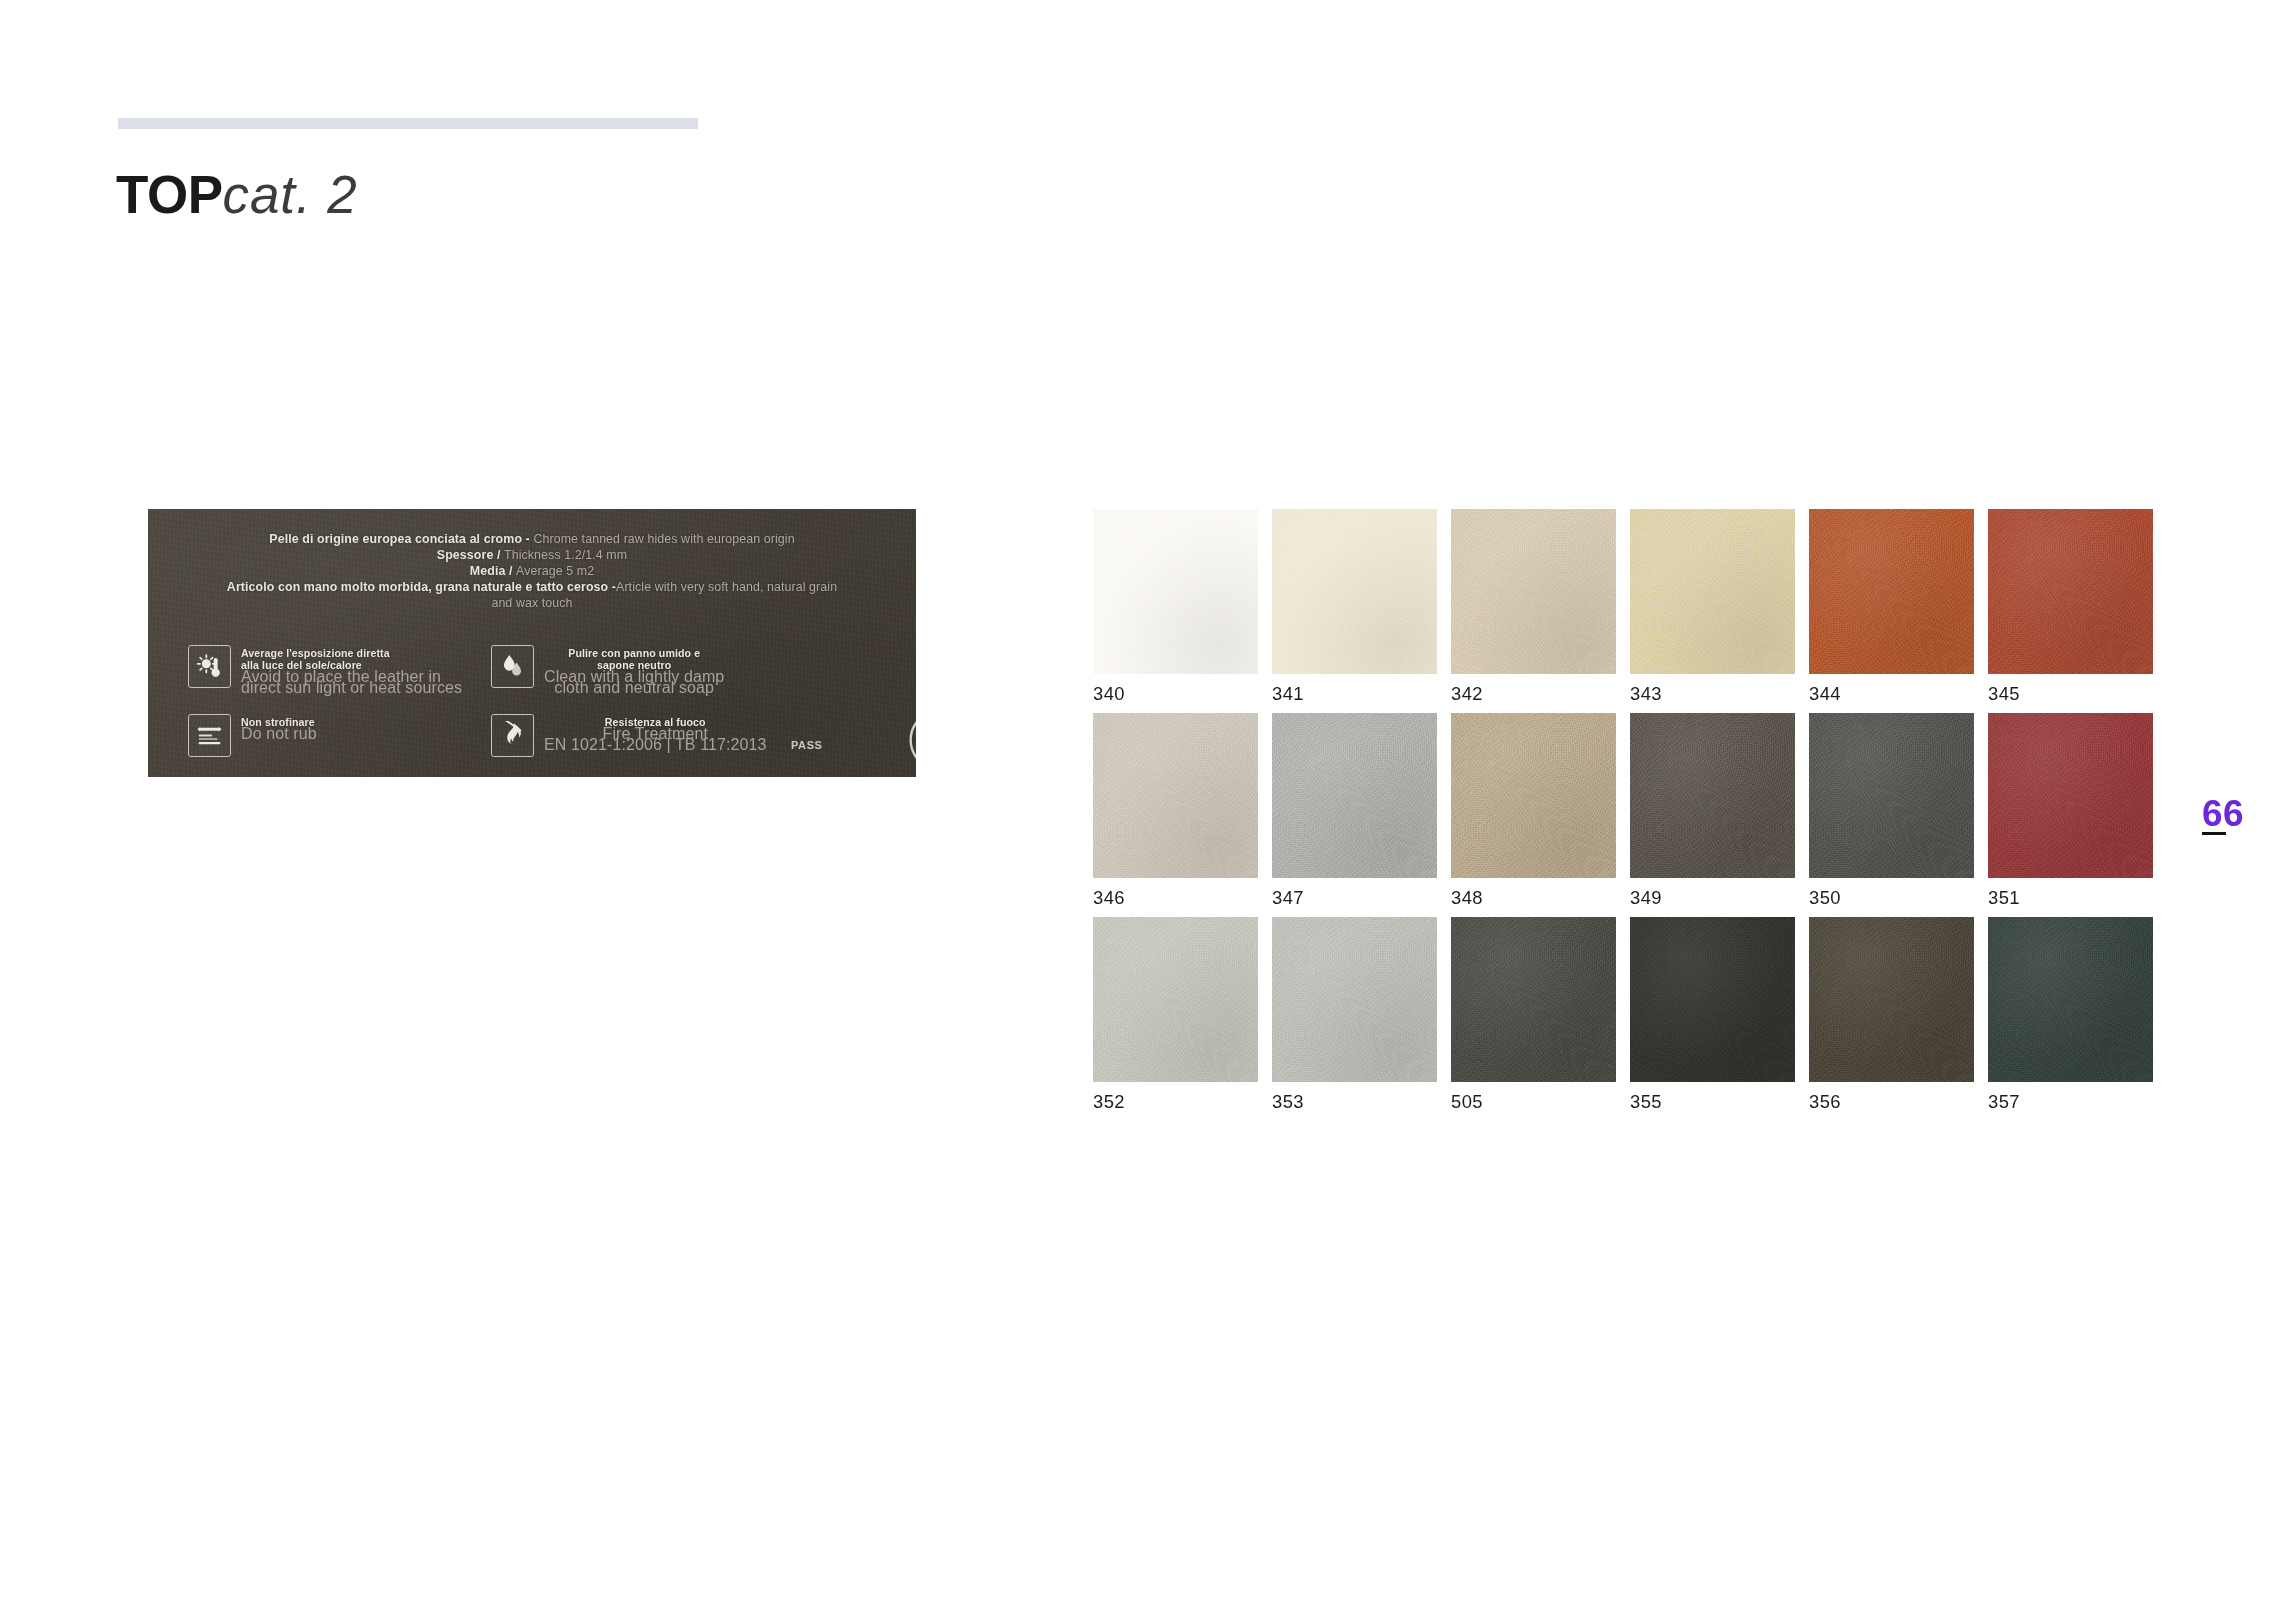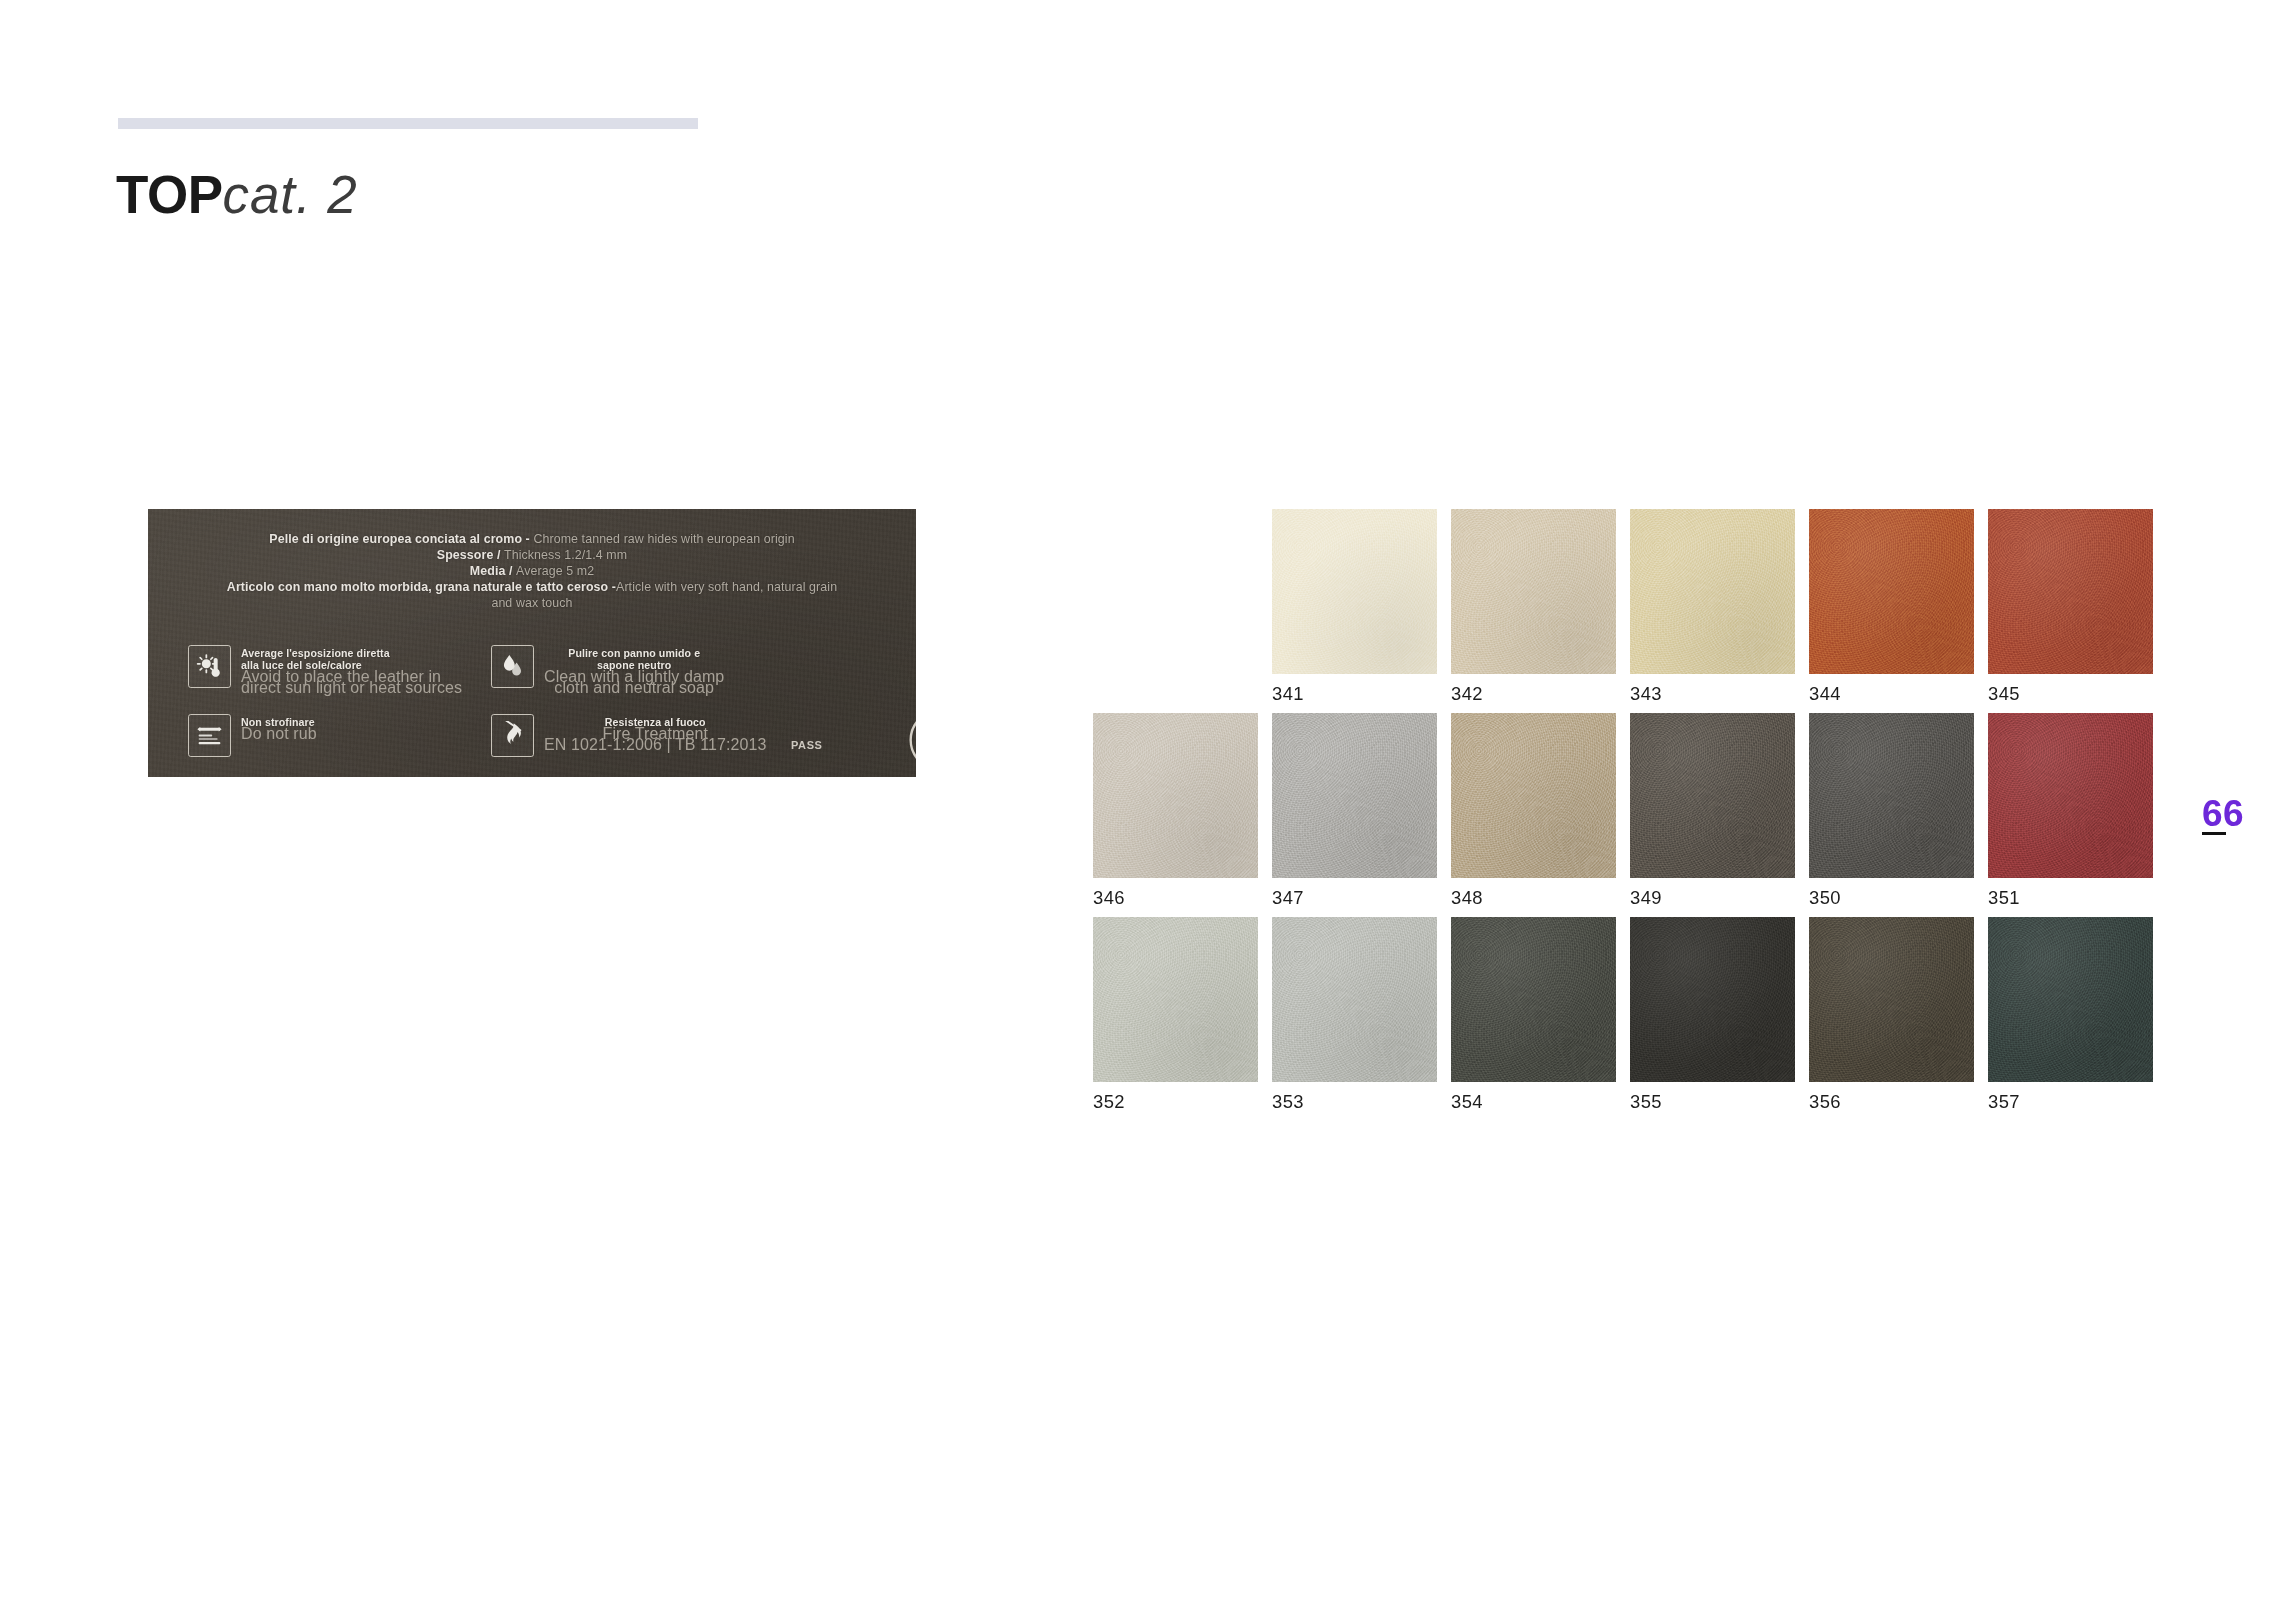--- a/index.html
+++ b/index.html
@@ -373,20 +373,24 @@
         <text x="36" y="50" text-anchor="middle" font-family="Liberation Sans, sans-serif" font-size="12.5" font-weight="700" fill="#ddd8cf" letter-spacing="0.6">REACH</text>
         <text x="36" y="58" text-anchor="middle" font-family="Liberation Sans, sans-serif" font-size="5" font-weight="400" fill="#a8a299" letter-spacing="0.4">compliant</text>
       </svg>
     </div>
 
   </div>
 
   <div class="swatch-grid">
 
     <div class="swatch-row">
+      <div class="swatch-cell" style="left:0px">
+        <div class="swatch-chip" style="background-color: rgb(251, 249, 245);"></div>
+        <div class="swatch-label">340</div>
+      </div>
       <div class="swatch-cell" style="left:179px">
         <div class="swatch-chip" style="background-color: rgb(239, 233, 212);"></div>
         <div class="swatch-label">341</div>
       </div>
       <div class="swatch-cell" style="left:358px">
         <div class="swatch-chip" style="background-color: rgb(214, 202, 178);"></div>
         <div class="swatch-label">342</div>
       </div>
       <div class="swatch-cell" style="left:537px">
         <div class="swatch-chip" style="background-color: rgb(221, 209, 168);"></div>
@@ -433,21 +437,21 @@
       <div class="swatch-cell" style="left:0px">
         <div class="swatch-chip" style="background-color: rgb(196, 198, 188);"></div>
         <div class="swatch-label">352</div>
       </div>
       <div class="swatch-cell" style="left:179px">
         <div class="swatch-chip" style="background-color: rgb(188, 190, 184);"></div>
         <div class="swatch-label">353</div>
       </div>
       <div class="swatch-cell" style="left:358px">
         <div class="swatch-chip" style="background-color: rgb(74, 76, 69);"></div>
-        <div class="swatch-label">354</div>
+        <div class="swatch-label">505</div>
       </div>
       <div class="swatch-cell" style="left:537px">
         <div class="swatch-chip" style="background-color: rgb(51, 50, 46);"></div>
         <div class="swatch-label">355</div>
       </div>
       <div class="swatch-cell" style="left:716px">
         <div class="swatch-chip" style="background-color: rgb(76, 70, 58);"></div>
         <div class="swatch-label">356</div>
       </div>
       <div class="swatch-cell" style="left:895px">

